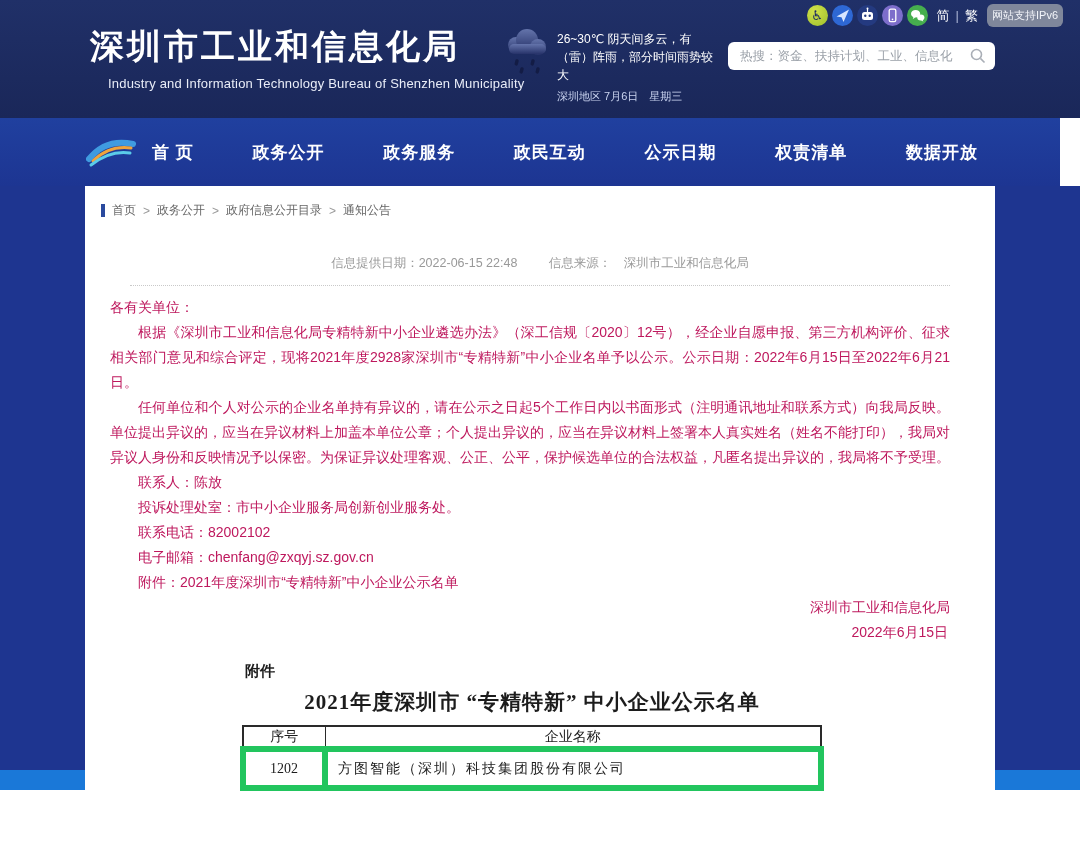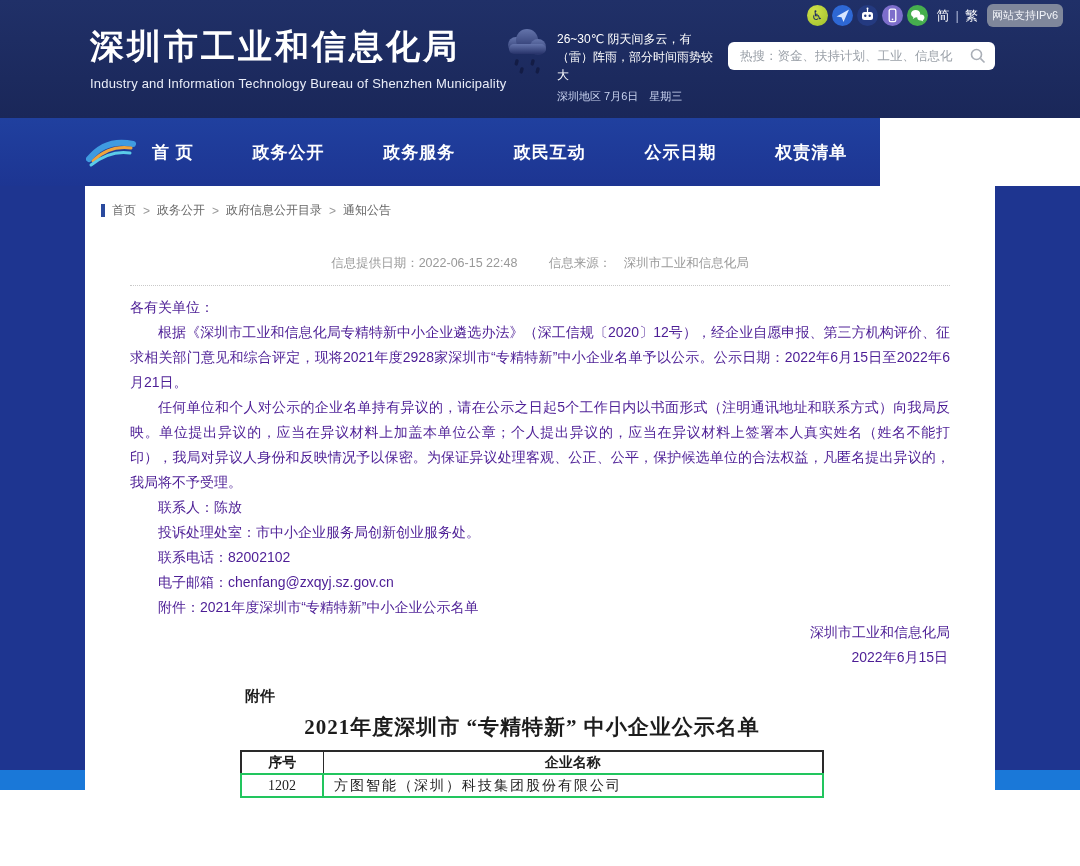--- a/index.html
+++ b/index.html
@@ -5,21 +5,21 @@
   * { margin:0; padding:0; box-sizing:border-box; }
   html,body { background:#fff; }
   body { font-family:"Liberation Sans","DejaVu Sans",sans-serif; }
   .viewport { position:relative; width:1080px; height:866px; overflow:hidden; background:#fff; }
 
   
   .header { position:absolute; left:0; top:0; width:1080px; height:118px;
             background:linear-gradient(180deg,#203068 0%,#1a2759 100%); }
   .site-title { position:absolute; left:90px; top:24px; color:#fff; font-size:34px;
                 font-weight:bold; letter-spacing:3px; white-space:nowrap; }
-  .site-subtitle { position:absolute; left:90px; top:76px; color:#e9edf8; font-size:13px;
+  .site-subtitle { position:absolute; left:108px; top:76px; color:#e9edf8; font-size:13px;
                    letter-spacing:.2px; white-space:nowrap; }
   .weather-icon { position:absolute; left:503px; top:26px; }
   .weather-box { position:absolute; left:557px; top:30px; width:156px; color:#fff;
                  font-size:12px; line-height:18px; }
   .weather-loc { margin-top:3px; font-size:11px; color:#c9d3ef; }
   .topbar { position:absolute; top:4px; right:17px; display:flex; align-items:center; gap:9px; }
   .icon-row { display:flex; align-items:center; gap:4px; }
   .circ { width:21px; height:21px; border-radius:50%; display:flex; align-items:center;
           justify-content:center; cursor:pointer; }
   .c-access { background:radial-gradient(circle at 35% 30%,#d3e24a,#9cbf2c); color:#1b2a61;
@@ -36,21 +36,21 @@
           border-radius:6px; cursor:pointer; }
   .search-box { position:absolute; left:728px; top:42px; width:267px; height:28px;
                 background:#fff; border-radius:6px; }
   .search-box input { position:absolute; left:0; top:0; width:100%; height:100%; border:none;
                       outline:none; background:transparent; padding:0 34px 0 12px;
                       font-size:12.5px; color:#333; font-family:inherit; }
   .search-box input::placeholder { color:#9aa0a8; opacity:1; }
   .search-glass { position:absolute; right:8px; top:5px; cursor:pointer; }
 
   
-  .nav { position:absolute; left:0; top:118px; width:880px; height:68px;
+  .nav { position:absolute; left:0; top:118px; width:1060px; height:68px;
          background:linear-gradient(180deg,#20409f 0%,#1d3592 100%); }
   .nav-logo { position:absolute; left:86px; top:15px; cursor:pointer; }
   .nav-items { position:absolute; left:152px; top:0; width:826px; height:68px;
                display:flex; justify-content:space-between; align-items:center; }
   .nav-item { color:#fff; font-size:17px; font-weight:bold; letter-spacing:1px;
               cursor:pointer; white-space:nowrap; }
 
   
   .page-band { position:absolute; left:0; top:186px; width:1080px; height:584px; background:#1e3590; }
   .footer-strip { position:absolute; left:0; top:770px; width:1080px; height:20px; background:#1a78d8; }
@@ -60,36 +60,36 @@
   .breadcrumb { display:flex; align-items:center; gap:7px; padding:16px 0 0 16px;
                 font-size:12px; color:#666; }
   .crumb-bar { width:4px; height:13px; background:#2a4a9e; }
   .crumb { cursor:pointer; }
   .crumb-sep { color:#999; }
   .article-title { margin-top:18px; text-align:center; font-size:17.5px; font-weight:bold;
                    color:#333; letter-spacing:.5px; }
   .article-meta { margin-top:36px; text-align:center; font-size:12.5px; color:#999; }
   .article-meta span { margin:0 14px; }
   .dotted-rule { margin:13px 45px 0 45px; border-top:1px dotted #c9c9c9; height:0; }
-  .article-body { margin:9px 45px 0 45px; font-size:14px; color:#4c1d95; line-height:25px;
+  .article-body { margin:9px 45px 0 25px; font-size:14px; color:#be185d; line-height:25px;
                   text-align:justify; }
   .article-body p.indent { text-indent:2em; }
   .signature { text-align:right; line-height:25px; }
   .signature .sig-date { padding-right:2px; }
 
   
   .attachment-block { margin:17px 0 0 155px; width:584px;
                       font-family:"Liberation Serif","DejaVu Serif",serif; color:#1c1c1c; }
   .attachment-label { margin-left:5px; font-size:15px; font-weight:bold; }
   .attachment-title { margin-top:7px; text-align:center; font-size:21px; font-weight:bold;
                       letter-spacing:1px; }
   .att-table { margin-top:9px; width:100%; border-collapse:collapse; border:2px solid #2a2a2a; }
-  .att-table th { border:1px solid #2a2a2a; height:23px; font-size:14px; font-weight:bold;
+  .att-table th { border:1px solid #2a2a2a; height:23px; font-size:14px; font-weight:normal;
                   text-align:center; }
-  .att-table td { border:2px solid #22c55e; height:23px; font-size:14px; letter-spacing:2px; }
+  .att-table td { border:6px solid #22c55e; height:39px; font-size:14px; letter-spacing:2px; }
   .att-table .col-no { width:82px; text-align:center; letter-spacing:0; }
   .att-table .col-name { padding-left:10px; }
 </style>
 </head>
 <body>
 
 <div class="viewport">
 
   <div class="header">
     <div class="site-title">深圳市工业和信息化局</div>

